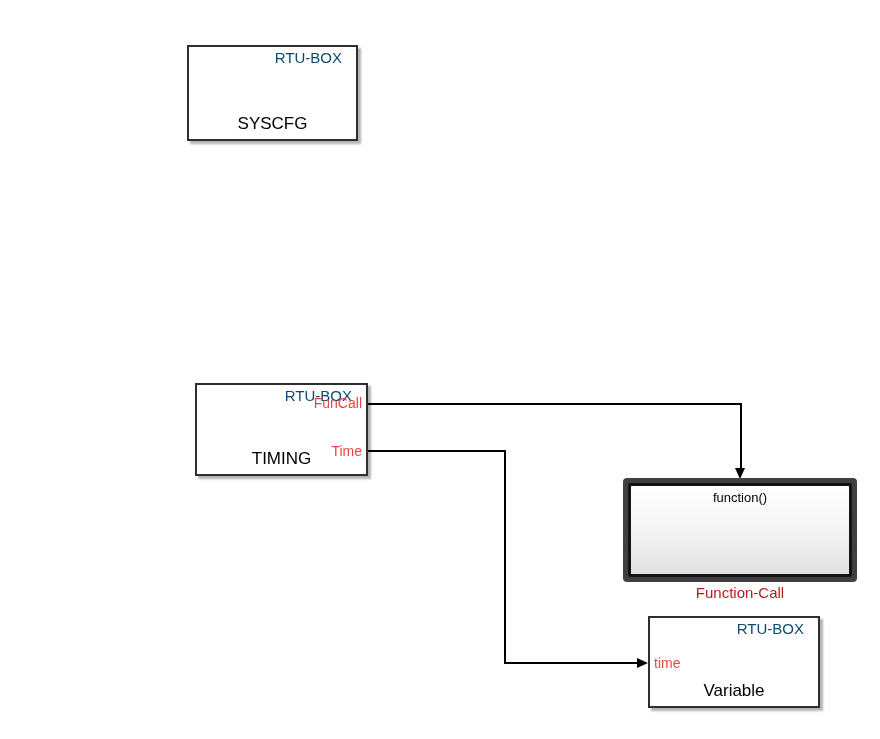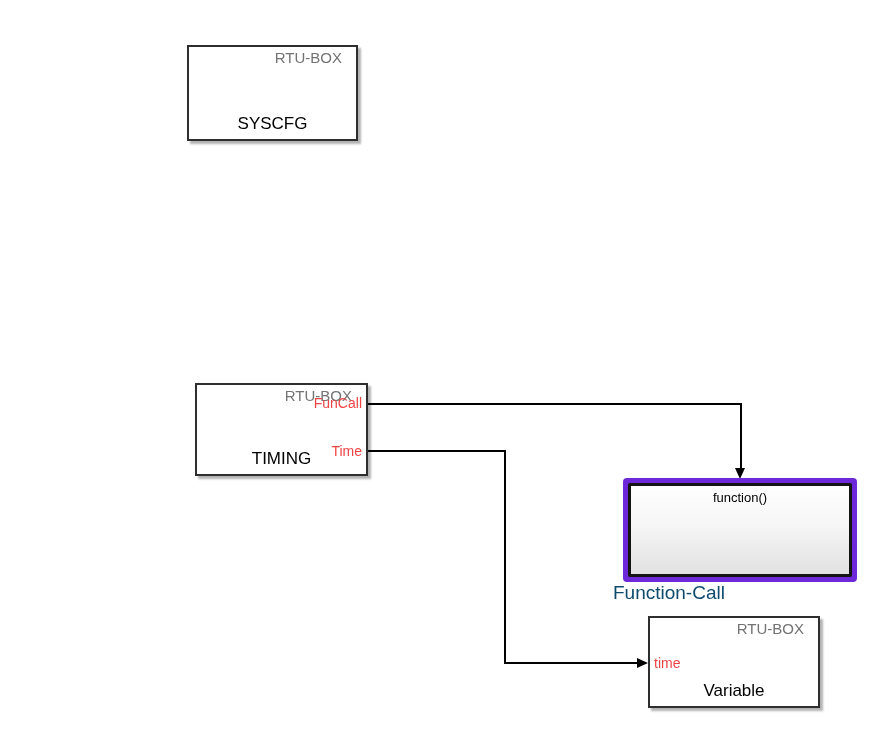--- a/index.html
+++ b/index.html
@@ -19,21 +19,21 @@
     box-sizing: border-box;
     background: #ffffff;
     border: 2px solid #2e2e2e;
     box-shadow: 3px 3px 2px rgba(0,0,0,0.30);
   }
   .mask-title {
     position: absolute;
     top: 2px;
     right: 14px;
     font-size: 15px;
-    color: #737373;
+    color: #0c4a6e;
     white-space: nowrap;
   }
   .block-name {
     position: absolute;
     bottom: 5px;
     left: 0;
     width: 100%;
     text-align: center;
     font-size: 17px;
     color: #000;
@@ -68,21 +68,21 @@
     border-bottom: 5.5px solid transparent;
     border-left: 11px solid #000;
   }
 
   
   .subsystem-sel {
     position: absolute;
     left: 623px; top: 478px;
     width: 234px; height: 104px;
     box-sizing: border-box;
-    background: #6d28d9;
+    background: #404040;
     border-radius: 4px;
     z-index: 2;
   }
   .subsystem-inner {
     position: absolute;
     left: 5px; top: 5px; right: 5px; bottom: 5px;
     box-sizing: border-box;
     border: 3px solid #141414;
     border-radius: 2px;
     background: linear-gradient(180deg, #fefefe 0%, #f6f6f6 45%, #e1e1e1 100%);
@@ -93,24 +93,24 @@
     left: 0;
     width: 100%;
     text-align: center;
     font-size: 13px;
     color: #000;
   }
   .subsystem-label {
     position: absolute;
     left: 613px; top: 583px;
     width: 254px;
-    text-align: left;
-    font-size: 19px;
+    text-align: center;
+    font-size: 15px;
     line-height: 19px;
-    color: #0c4a6e;
+    color: #b91c1c;
     z-index: 1;
     white-space: nowrap;
   }
 
   
   #block-variable { z-index: 3; }
 </style>
 </head>
 <body>
 

